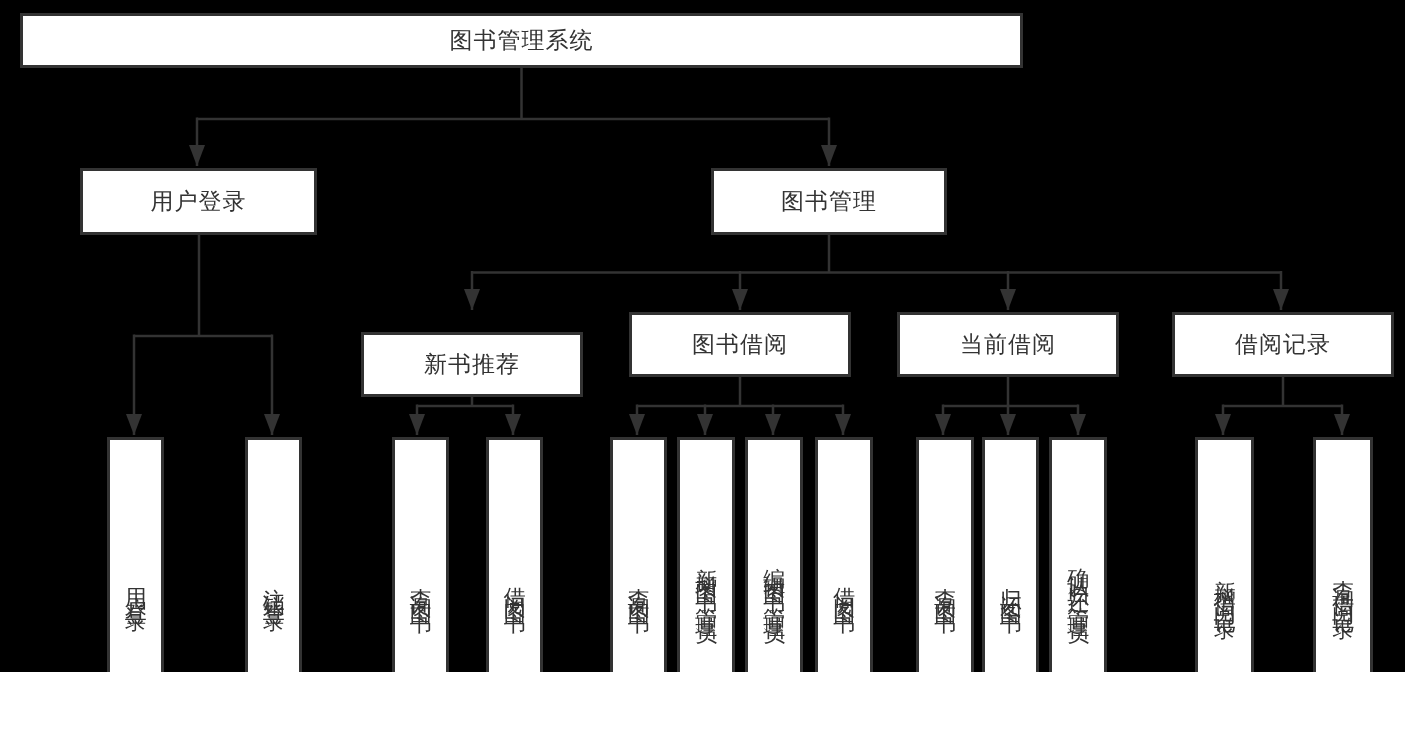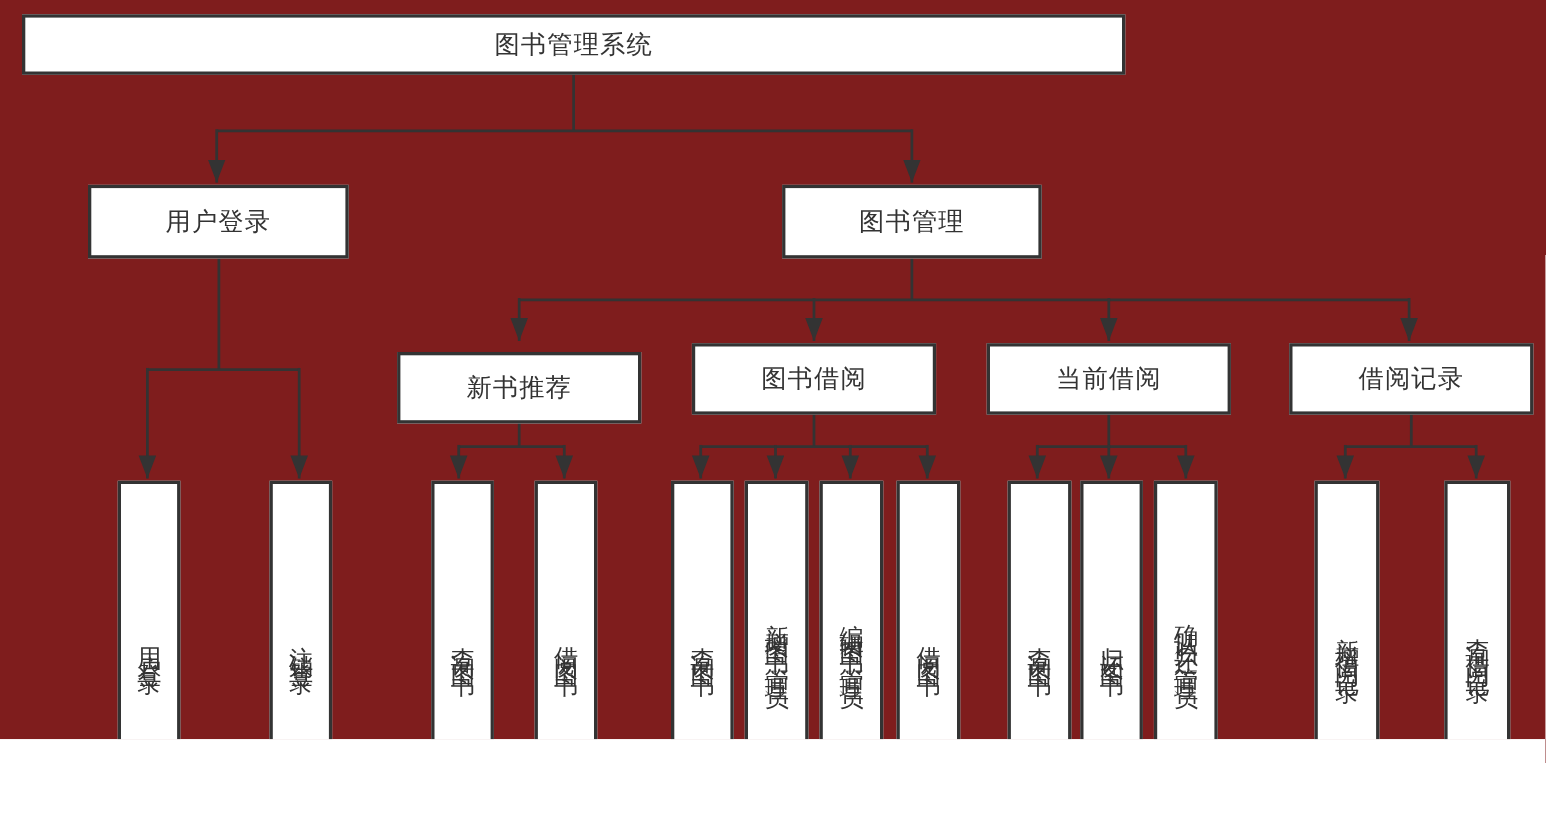--- a/index.html
+++ b/index.html
@@ -1,20 +1,20 @@
 <!DOCTYPE html>
 <html><head>
 <meta charset="utf-8">
 <style>
   html, body { margin: 0; padding: 0; background: #ffffff; }
   .canvas {
     position: relative;
     width: 1405px;
     height: 672px;
-    background: #7f1d1d;
+    background: #000000;
     font-family: "Liberation Sans", sans-serif;
     color: #333333;
     overflow: hidden;
   }
   svg.wires { position: absolute; left: 0; top: 0; z-index: 1; }
   .node {
     position: absolute;
     box-sizing: border-box;
     background: #ffffff;
     border: 3px solid #333333;
@@ -99,21 +99,21 @@
       <path d="M1223,404.5 V435" marker-end="url(#arrow)"></path>
       <path d="M1342,404.5 V435" marker-end="url(#arrow)"></path>
     </g>
   </svg>
 
   <div class="node hnode root" style="left:20px; top:13px; width:1003px; height:55px;">图书管理系统</div>
 
   <div class="node hnode" style="left:80px; top:168px; width:237px; height:67px;">用户登录</div>
   <div class="node hnode" style="left:711px; top:168px; width:236px; height:67px;text-align:center;">图书管理</div>
 
-  <div class="node hnode" style="left:361px; top:320px; width:222px; height:65px;">新书推荐</div>
+  <div class="node hnode" style="left:361px; top:332px; width:222px; height:65px;">新书推荐</div>
   <div class="node hnode" style="left:629px; top:312px; width:222px; height:65px;">图书借阅</div>
   <div class="node hnode" style="left:897px; top:312px; width:222px; height:65px;text-align:right;">当前借阅</div>
   <div class="node hnode" style="left:1172px; top:312px; width:222px; height:65px;">借阅记录</div>
 
   <div class="node leaf" style="left:107px; width:57px;">
     <span class="vtext">用户登录</span>
   </div>
   <div class="node leaf" style="left:245px; width:57px;">
     <span class="vtext">注销登录</span>
   </div>

